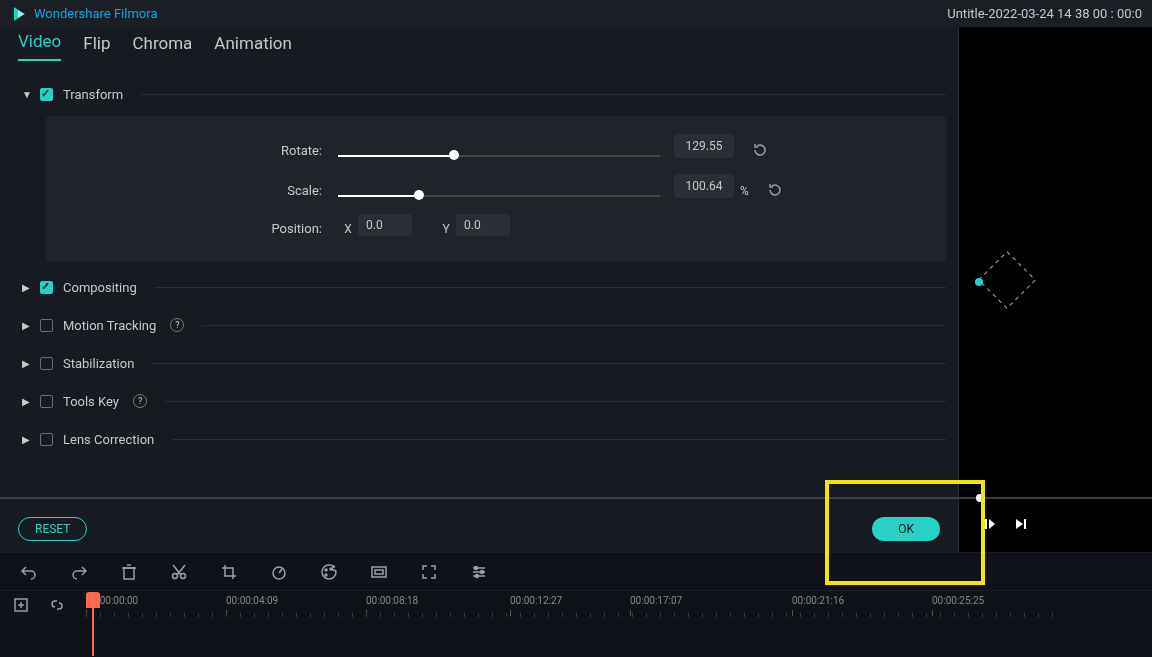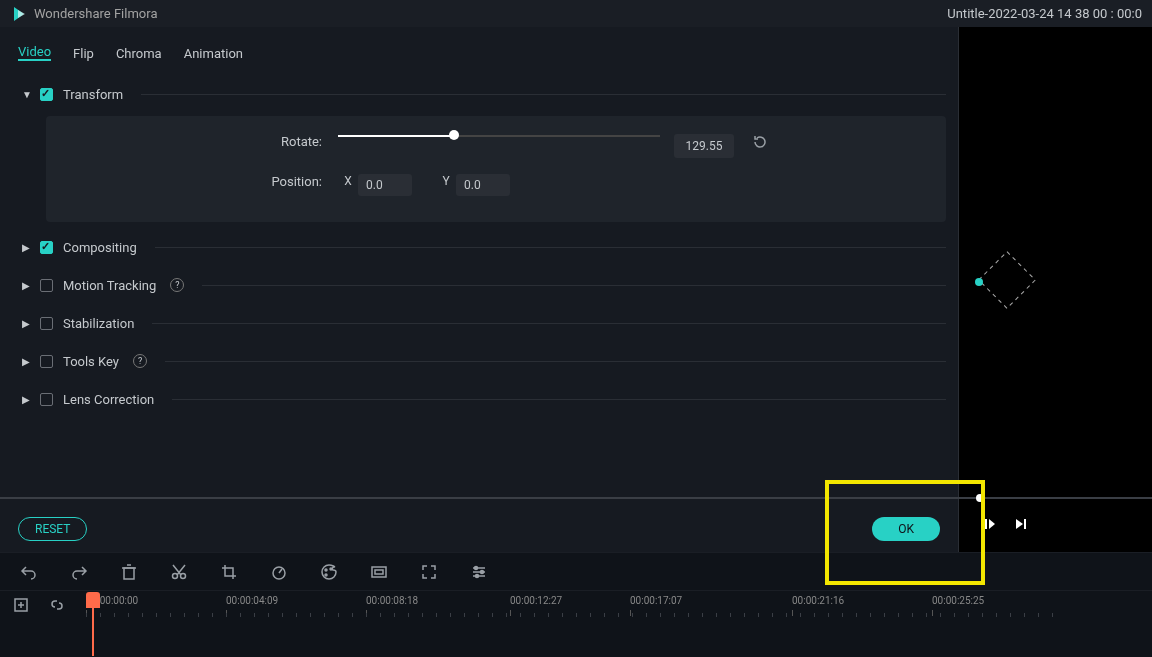--- a/index.html
+++ b/index.html
@@ -1,49 +1,49 @@
 <!DOCTYPE html>
 <html><head>
 <meta charset="utf-8">
 <style>
 * { margin:0; padding:0; box-sizing:border-box; font-family:-apple-system,BlinkMacSystemFont,"Segoe UI",Roboto,sans-serif; }
 body { width:1152px; height:657px; background:#000; color:#c5c9cd; font-size:13px; overflow:hidden; position:relative; }
 
 
 .titlebar { height:27px; background:#1a1e25; display:flex; align-items:center; padding:0 10px; }
 .logo-icon { width:18px; height:18px; margin-right:6px; }
-.app-title { color:#a3a3a3; font-size:13px; }
+.app-title { color:#0ea5e9; font-size:13px; }
 .menu { display:flex; gap:22px; margin-left:38px; }
 .menu-item { color:#c5c9cd; font-size:13px; cursor:pointer; }
 .project-name { margin-left:auto; color:#c5c9cd; font-size:13px; }
 
 
 .main { display:flex; height:525px; }
 .left-panel { width:958px; background:#161a21; display:flex; flex-direction:column; }
 .right-panel { flex:1; background:#000; position:relative; border-left:1px solid #2a2e35; }
 
 
 .tabs { display:flex; height:34px; background:#161a21; padding:0 18px; gap:22px; align-items:flex-end; }
-.tab { color:#c5c9cd; font-size:13px; cursor:pointer; }
+.tab { color:#c5c9cd; font-size:17px; padding-bottom:8px; cursor:pointer; }
 .tab.active { color:#28d1c5; border-bottom:2px solid #28d1c5; }
 
 
 .props { flex:1; padding:0 12px 0 22px; overflow-y:auto; }
 .section-row { display:flex; align-items:center; height:38px; gap:10px; }
 .disclosure { width:8px; color:#c5c9cd; font-size:10px; cursor:pointer; }
 .cb { width:13px; height:13px; border:1.5px solid #6a6e75; border-radius:2px; cursor:pointer; position:relative; flex-shrink:0; }
 .cb.checked { background:#28d1c5; border-color:#28d1c5; }
 .cb.checked::after { content:"✓"; color:#161a21; font-size:11px; font-weight:bold; position:absolute; left:0; top:-2px; }
 .sec-label { font-size:13px; }
 .info-icon { width:14px; height:14px; border:1px solid #777; border-radius:50%; font-size:9px; display:flex; align-items:center; justify-content:center; cursor:pointer; margin-left:4px; }
 .hr { flex:1; border-top:1px solid #2a2e35; margin-left:8px; }
 
 
 .card { background:#1f242b; border-radius:4px; margin:3px 0 6px 24px; padding:18px 28px 18px 18px; }
-.ctl-row { display:flex; align-items:flex-start; margin-bottom:16px; }
+.ctl-row { display:flex; align-items:flex-end; margin-bottom:16px; }
 .ctl-row:last-child { margin-bottom:8px; }
 .ctl-label { width:274px; text-align:right; padding-right:16px; font-size:13px; }
 .slider { width:322px; height:4px; position:relative; cursor:pointer; }
 .slider-track { position:absolute; top:1px; left:0; right:0; height:2px; background:#444; }
 .slider-fill { position:absolute; top:1px; left:0; height:2px; background:#fff; }
 .slider-thumb { position:absolute; top:-4px; width:10px; height:10px; border-radius:50%; background:#fff; margin-left:-5px; }
 .value-box { background:#2a2e35; width:60px; height:24px; text-align:center; font-size:12px; color:#c5c9cd; border:none; border-radius:3px; margin-left:14px; }
 .pct { margin-left:6px; font-size:12px; }
 .reset-icon { margin-left:18px; width:16px; height:16px; cursor:pointer; }
 .flip-btn { width:22px; height:20px; display:flex; align-items:center; justify-content:center; cursor:pointer; margin-right:24px; }
@@ -123,20 +123,36 @@
 
       <div class="card">
         <div class="ctl-row">
           <span class="ctl-label">Rotate:</span>
           <div class="slider">
             <div class="slider-track"></div>
               <div class="slider-fill" style="width:36%"></div>
               <div class="slider-thumb" style="left:36%"></div>
           </div>
           <input class="value-box" value="129.55" style="">
+          <span class="reset-icon">
+            <svg viewBox="0 0 16 16" stroke="#9aa0a6" fill="none" stroke-width="1.5">
+                <path d="M3 8a5 5 0 1 0 2-4"></path>
+                <path d="M3 2v3h3"></path>
+              </svg>
+          </span>
+        </div>
+        <div class="ctl-row">
+          <span class="ctl-label">Scale:</span>
+          <div class="slider">
+            <div class="slider-track"></div>
+              <div class="slider-fill" style="width:25%"></div>
+              <div class="slider-thumb" style="left:25%"></div>
+          </div>
+          <input class="value-box" value="100.64" style="">
+          <span class="pct">%</span>
           <span class="reset-icon">
             <svg viewBox="0 0 16 16" stroke="#9aa0a6" fill="none" stroke-width="1.5">
                 <path d="M3 8a5 5 0 1 0 2-4"></path>
                 <path d="M3 2v3h3"></path>
               </svg>
           </span>
         </div>
         <div class="ctl-row">
           <span class="ctl-label">Position:</span>
           <span class="xy-label">X</span>

